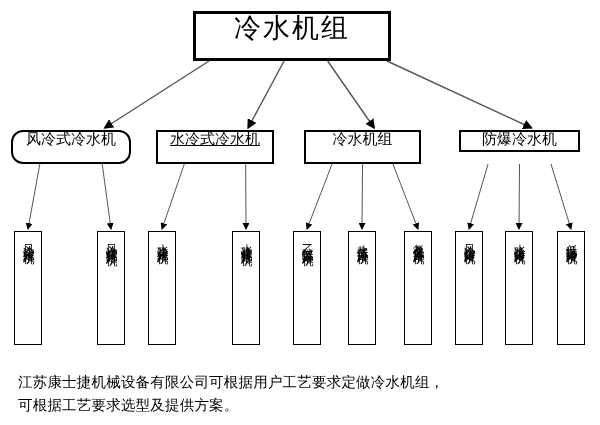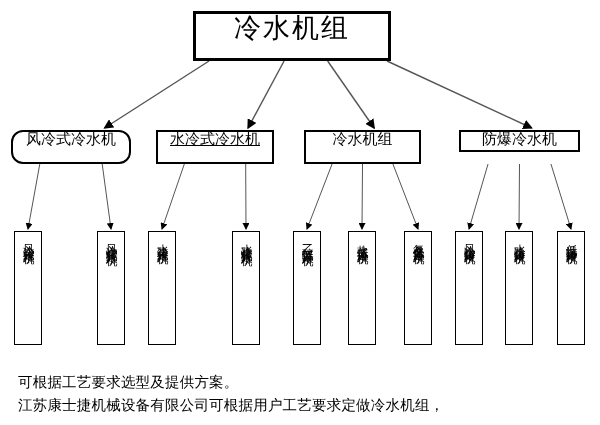--- a/index.html
+++ b/index.html
@@ -155,17 +155,17 @@
       </div>
       <div class="node node-leaf" style="left: 505px; top: 231px; width: 28px; height: 114px;">
         <span class="vtext">水冷防爆冷水机</span>
       </div>
       <div class="node node-leaf" style="left: 557px; top: 231px; width: 28px; height: 114px;">
         <span class="vtext">低温防爆冷水机</span>
       </div>
     </div>
 
   <div id="caption">
+    <div>江苏康士捷机械设备有限公司可根据用户工艺要求定做冷水机组，</div>
     <div>可根据工艺要求选型及提供方案。</div>
-    <div>江苏康士捷机械设备有限公司可根据用户工艺要求定做冷水机组，</div>
   </div>
 
 </div>
 
 </body></html>

